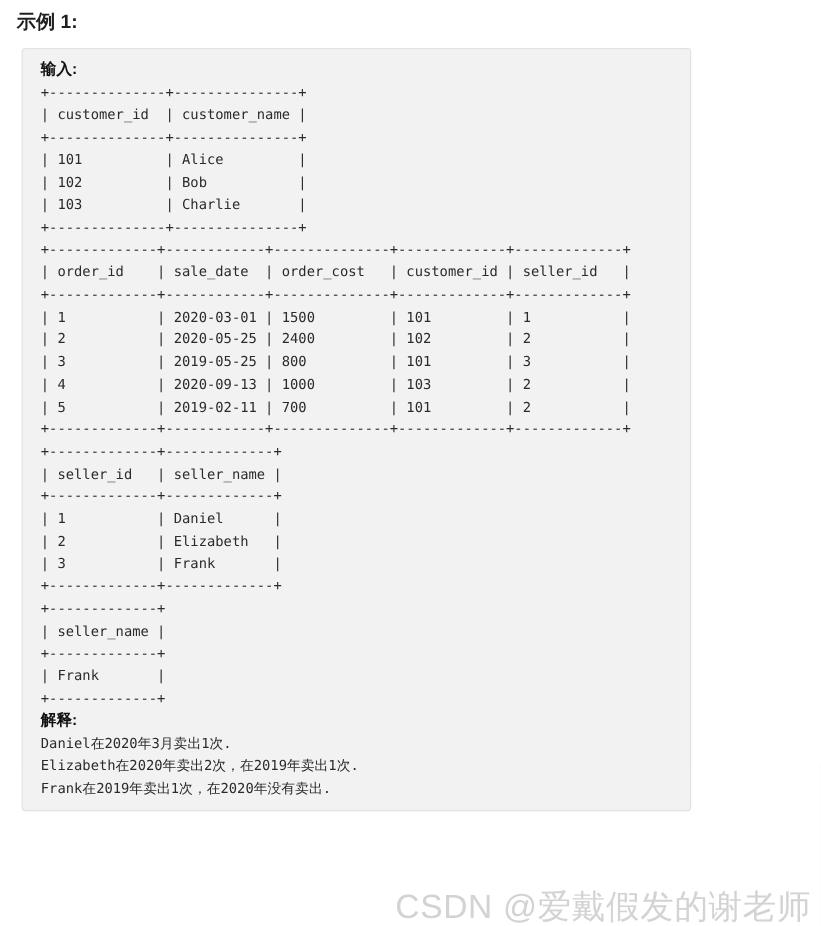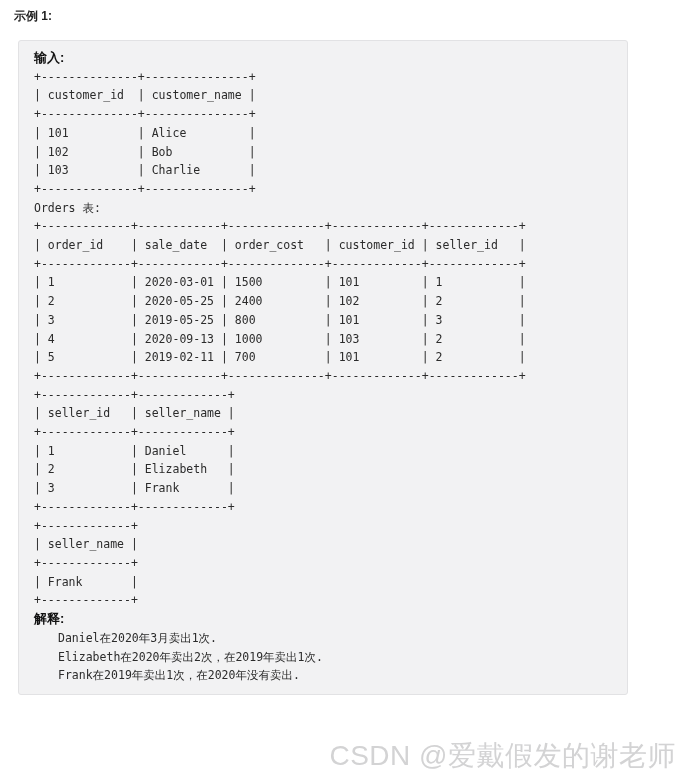--- a/index.html
+++ b/index.html
@@ -6,28 +6,28 @@
   body {
     width: 684px; height: 772px;
     position: relative;
     background: #ffffff;
     font-family: "Liberation Sans", sans-serif;
     overflow: hidden;
   }
   .example-label {
     position: absolute;
     left: 14px; top: 8px;
-    font-size: 12px;
+    font-size: 16px;
     font-weight: bold;
     color: #1f1f1f;
   }
   .codebox {
     position: absolute;
     left: 18px; top: 40px;
-    width: 610px;
+    width: 558px;
     box-sizing: border-box;
     background: #f2f2f3;
     border: 1px solid #e2e2e4;
     border-radius: 3px;
     padding: 8px 14px 9px 15px;
   }
   .codebox .line,
   .codebox pre.line {
     margin: 0; padding: 0;
     font-family: "DejaVu Sans Mono", monospace;
@@ -61,21 +61,20 @@
   <div class="line"><strong class="label">输入:</strong></div>
 
   <pre class="line">+--------------+---------------+
 | customer_id  | customer_name |
 +--------------+---------------+
 | 101          | Alice         |
 | 102          | Bob           |
 | 103          | Charlie       |
 +--------------+---------------+</pre>
 
-  <div class="line">Orders 表:</div>
   <pre class="line">+-------------+------------+--------------+-------------+-------------+
 | order_id    | sale_date  | order_cost   | customer_id | seller_id   |
 +-------------+------------+--------------+-------------+-------------+
 | 1           | 2020-03-01 | 1500         | 101         | 1           |
 | 2           | 2020-05-25 | 2400         | 102         | 2           |
 | 3           | 2019-05-25 | 800          | 101         | 3           |
 | 4           | 2020-09-13 | 1000         | 103         | 2           |
 | 5           | 2019-02-11 | 700          | 101         | 2           |
 +-------------+------------+--------------+-------------+-------------+</pre>
 
@@ -87,19 +86,19 @@
 | 3           | Frank       |
 +-------------+-------------+</pre>
 
   <pre class="line">+-------------+
 | seller_name |
 +-------------+
 | Frank       |
 +-------------+</pre>
 
   <div class="line"><strong class="label">解释:</strong></div>
-  <div class="line" style="white-space: pre; margin-left: 24px;">Daniel在2020年3月卖出1次.
+  <div class="line" style="white-space: pre;">Daniel在2020年3月卖出1次.
 Elizabeth在2020年卖出2次，在2019年卖出1次.
 Frank在2019年卖出1次，在2020年没有卖出.</div>
 
 </div>
 
 <div class="watermark">CSDN @爱戴假发的谢老师</div>
 
 </body></html>

